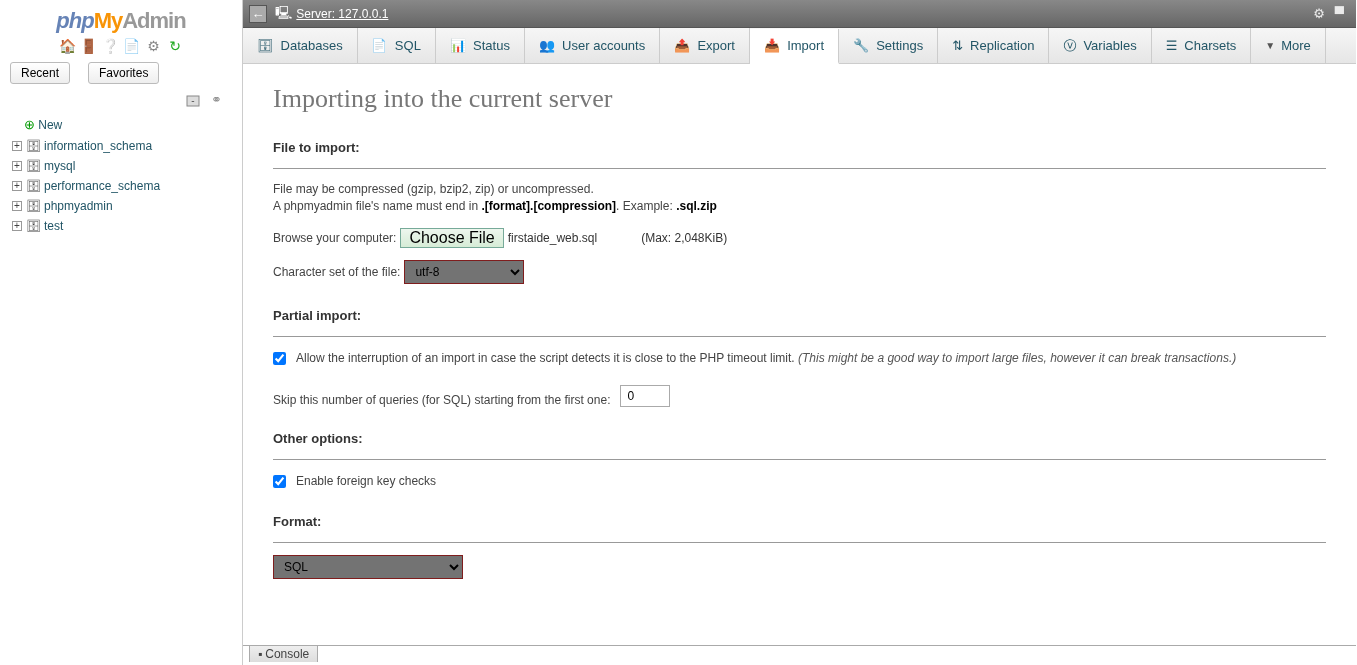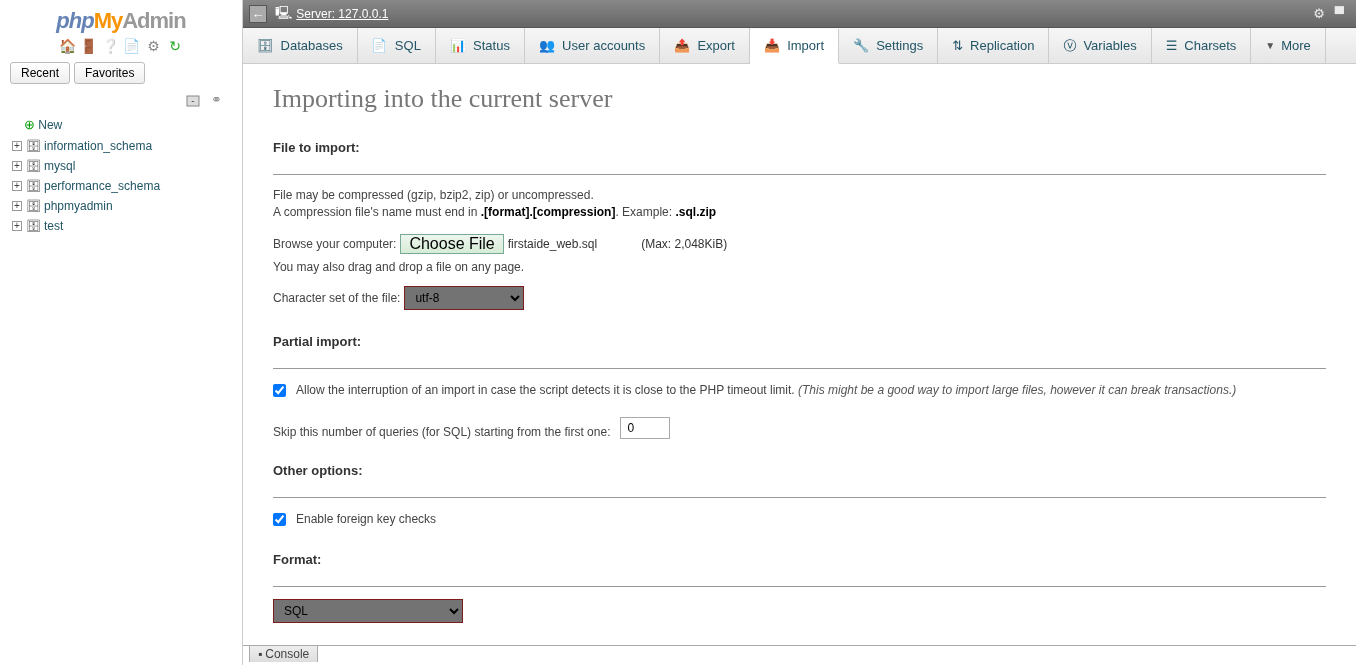--- a/index.html
+++ b/index.html
@@ -8,21 +8,21 @@
 
 
 .sidebar { width: 243px; background: #fff; border-right: 1px solid #ccc; display: flex; flex-direction: column; }
 .logo-area { text-align: center; padding: 8px 0 2px; }
 .logo { font-family: Verdana, sans-serif; font-size: 22px; font-weight: bold; letter-spacing: -1px; }
 .logo .php { color: #6683b6; font-style: italic; }
 .logo .my { color: #f89406; }
 .logo .admin { color: #999; }
 .icon-row { text-align: center; padding: 2px 0 6px; }
 .icon-row span { display: inline-block; width: 16px; height: 16px; margin: 0 1px; font-size: 14px; cursor: pointer; }
-.recent-fav { display: flex; padding: 2px 10px 6px; gap: 4px; }
+.recent-fav { display: flex; padding: 2px 10px 6px; gap: 18px; }
 .recent-fav button { background: linear-gradient(#fff,#eee); border: 1px solid #bbb; border-radius: 3px; padding: 3px 10px; font-size: 12px; cursor: pointer; }
 .collapse-row { text-align: right; padding: 2px 20px 4px; }
 .collapse-row span { display: inline-block; width: 14px; height: 12px; margin-left: 4px; cursor: pointer; }
 .db-tree { padding: 4px 8px; font-size: 12px; }
 .db-tree .new-row { padding: 2px 0 4px 16px; }
 .db-tree .db-item { padding: 3px 0 3px 4px; display: flex; align-items: center; }
 .db-tree .expand { display: inline-block; width: 10px; height: 10px; border: 1px solid #999; background: #fff; text-align: center; line-height: 8px; font-size: 10px; margin-right: 4px; cursor: pointer; }
 .db-tree .db-icon { display: inline-block; width: 14px; height: 14px; margin-right: 4px; }
 .db-tree a { color: #256; text-decoration: none; cursor: pointer; }
 .new-icon { color: #090; font-size:13px; }
@@ -37,21 +37,21 @@
 .server-bar .right-icons span { cursor: pointer; opacity: .85; }
 
 .tabs { display: flex; background: linear-gradient(#f6f6f6,#e6e6e6); border-bottom: 1px solid #ccc; height: 36px; }
 .tab { display: flex; align-items: center; padding: 0 14px; border-right: 1px solid #ccc; cursor: pointer; color: #256; font-size: 13px; white-space: nowrap; }
 .tab.active { background: #fff; border-bottom: 2px solid #fff; position: relative; top: 1px; color: #256; font-weight: normal; }
 .tab .ti { margin-right: 7px; font-size: 13px; }
 .tab .more-arrow { margin-right: 6px; color: #555; font-size: 10px; }
 
 .content { padding: 20px 30px; overflow-y: auto; flex: 1; }
 .content h2 { font-size: 26px; font-weight: normal; color: #777; margin-bottom: 26px; font-family: Georgia, serif; }
-.section-title { font-weight: bold; color: #333; font-size: 13px; border-bottom: 1px solid #999; padding-bottom: 19px; margin-bottom: 12px; margin-top: 24px; }
+.section-title { font-weight: bold; color: #333; font-size: 13px; border-bottom: 1px solid #999; padding-bottom: 13px; margin-bottom: 12px; margin-top: 24px; }
 .section-title:first-of-type { margin-top: 0; }
 .help-text { font-size: 12px; color: #444; line-height: 1.45; }
 .help-text strong { color: #000; }
 .form-row { margin-top: 12px; display: flex; align-items: center; gap: 4px; font-size: 12px; flex-wrap: wrap; }
 .choose-btn { font-size: 16px; padding: 0 8px; border: 1px solid #7a9; background: linear-gradient(#eef6ee,#d6ecd6); cursor: pointer; }
 .file-name { font-size: 12px; color: #333; }
 .max-size { font-size: 12px; color: #333; margin-left: 40px; }
 .subnote { font-size: 12px; color: #444; margin-top: 6px; }
 select { font-size: 12px; padding: 3px 6px; border: 1px solid #7f1d1d; background: #737373; }
 input[type=text] { font-size: 12px; padding: 3px 6px; border: 1px solid #aaa; width: 50px; }
@@ -183,29 +183,28 @@
           <span>More</span>
         </div>
     </div>
 
     <div class="content">
       <h2>Importing into the current server</h2>
 
       <div class="section-title">File to import:</div>
       <div class="help-text">
         <span>File may be compressed (gzip, bzip2, zip) or uncompressed.</span><br>
-        <span>A compression file's name must end in </span><strong>.[format].[compression]</strong><span>. Example: </span><strong>.sql.zip</strong>
+        <span>A phpmyadmin file's name must end in </span><strong>.[format].[compression]</strong><span>. Example: </span><strong>.sql.zip</strong>
       </div>
       <div class="form-row">
         <span>Browse your computer:</span>
         <button class="choose-btn">Choose File</button>
         <span class="file-name">firstaide_web.sql</span>
         <span class="max-size">(Max: 2,048KiB)</span>
       </div>
-      <div class="subnote">You may also drag and drop a file on any page.</div>
       <div class="form-row">
         <span>Character set of the file:</span>
         <select style="width:120px">
           <option>utf-8</option>
         </select>
       </div>
 
       <div class="section-title">Partial import:</div>
       <div class="opt-row">
         <input type="checkbox" checked="" style="">

